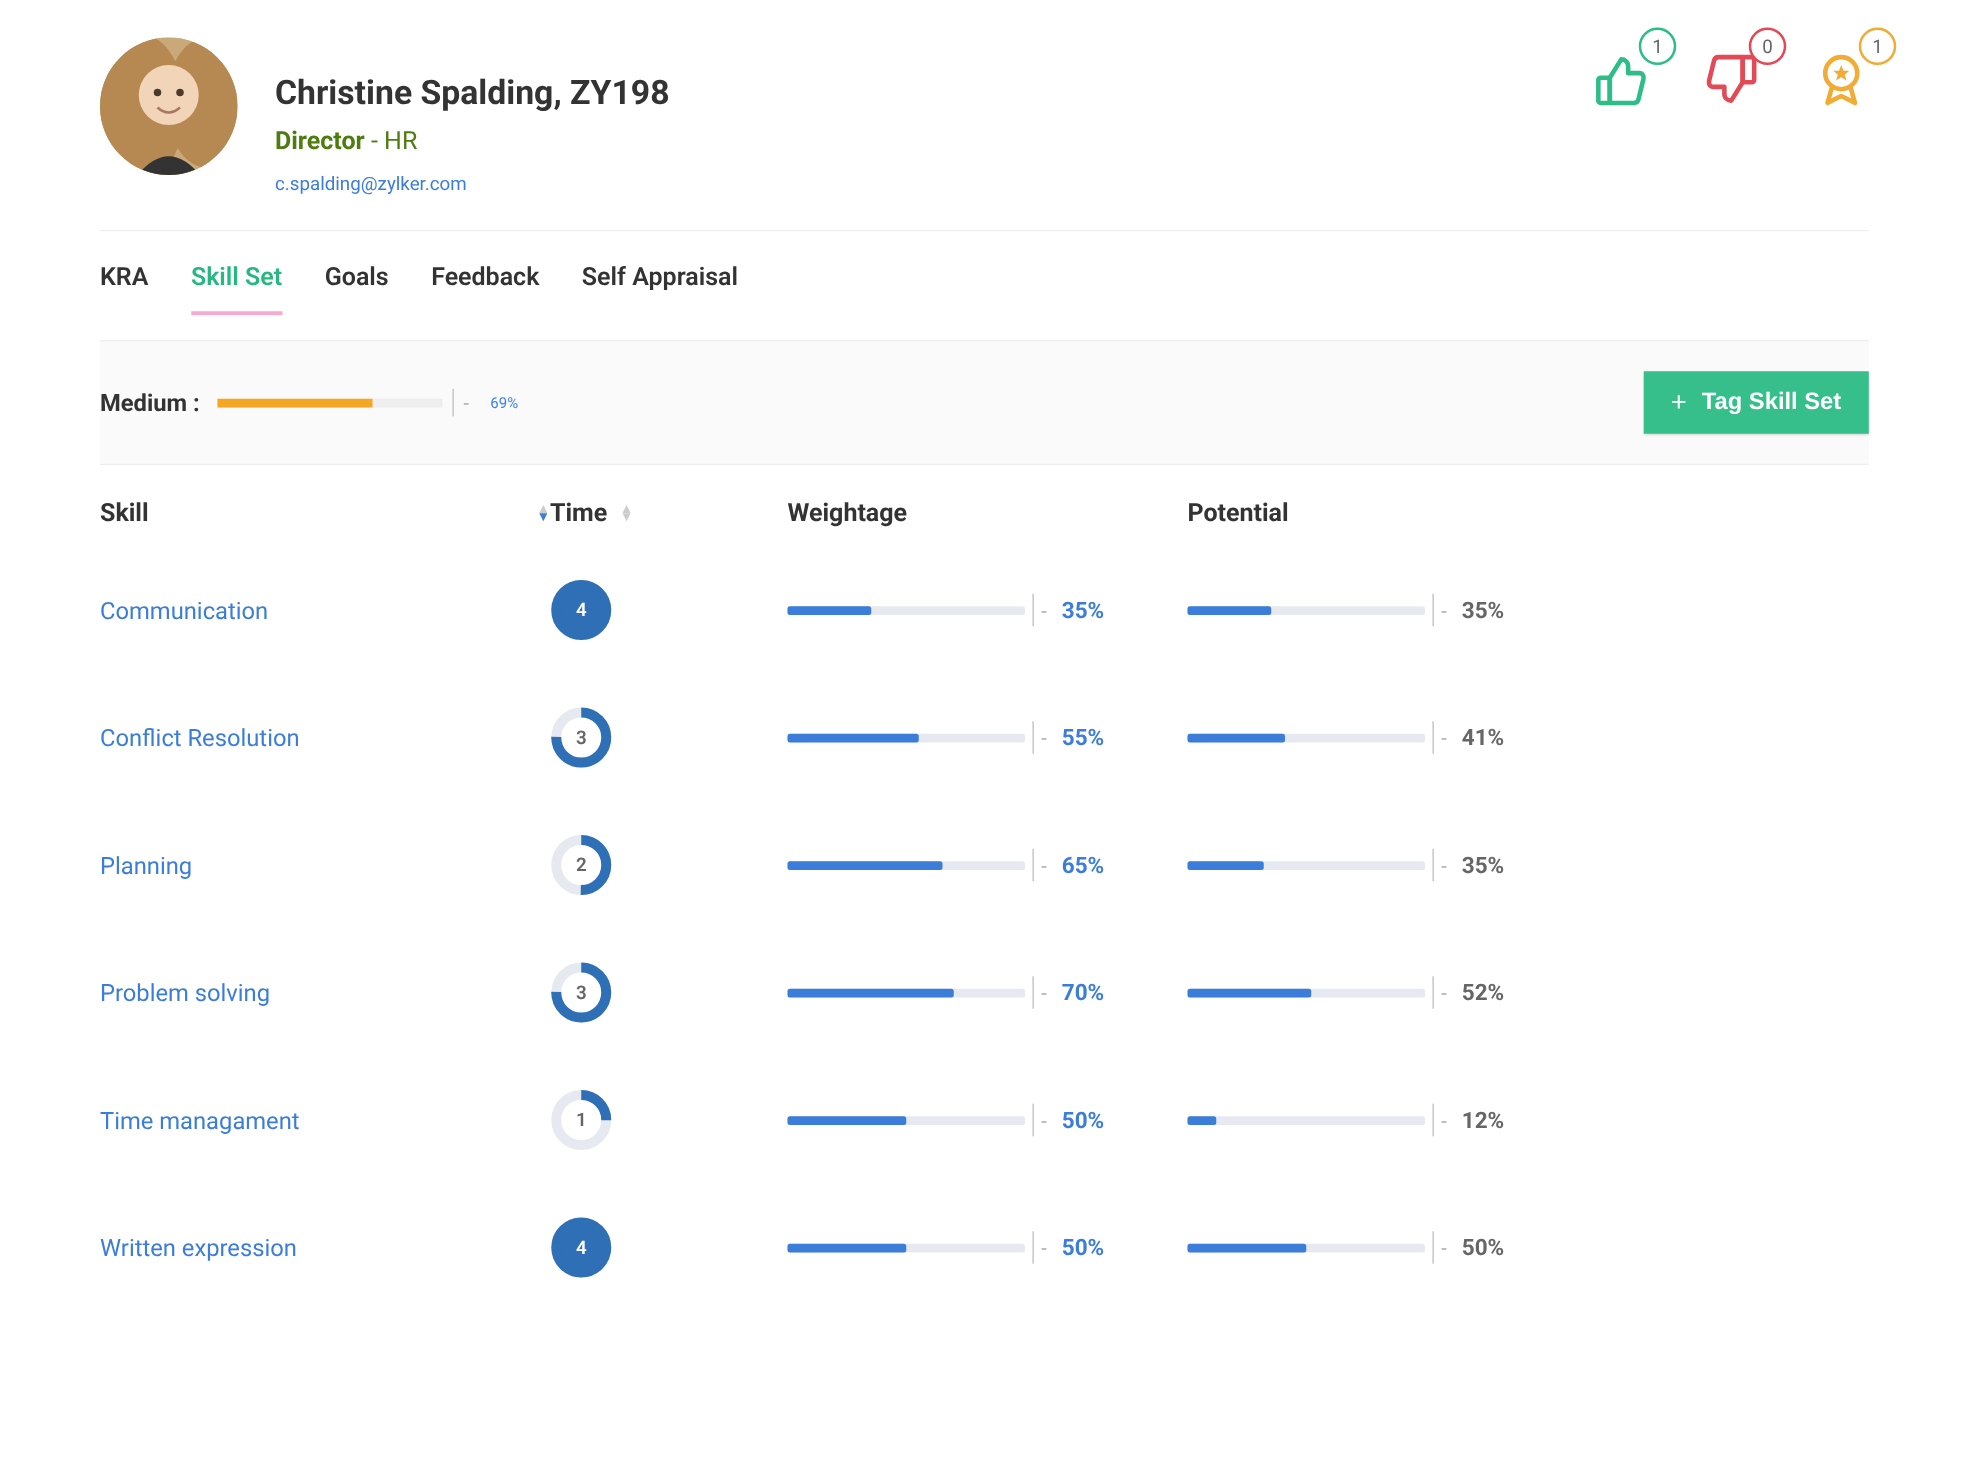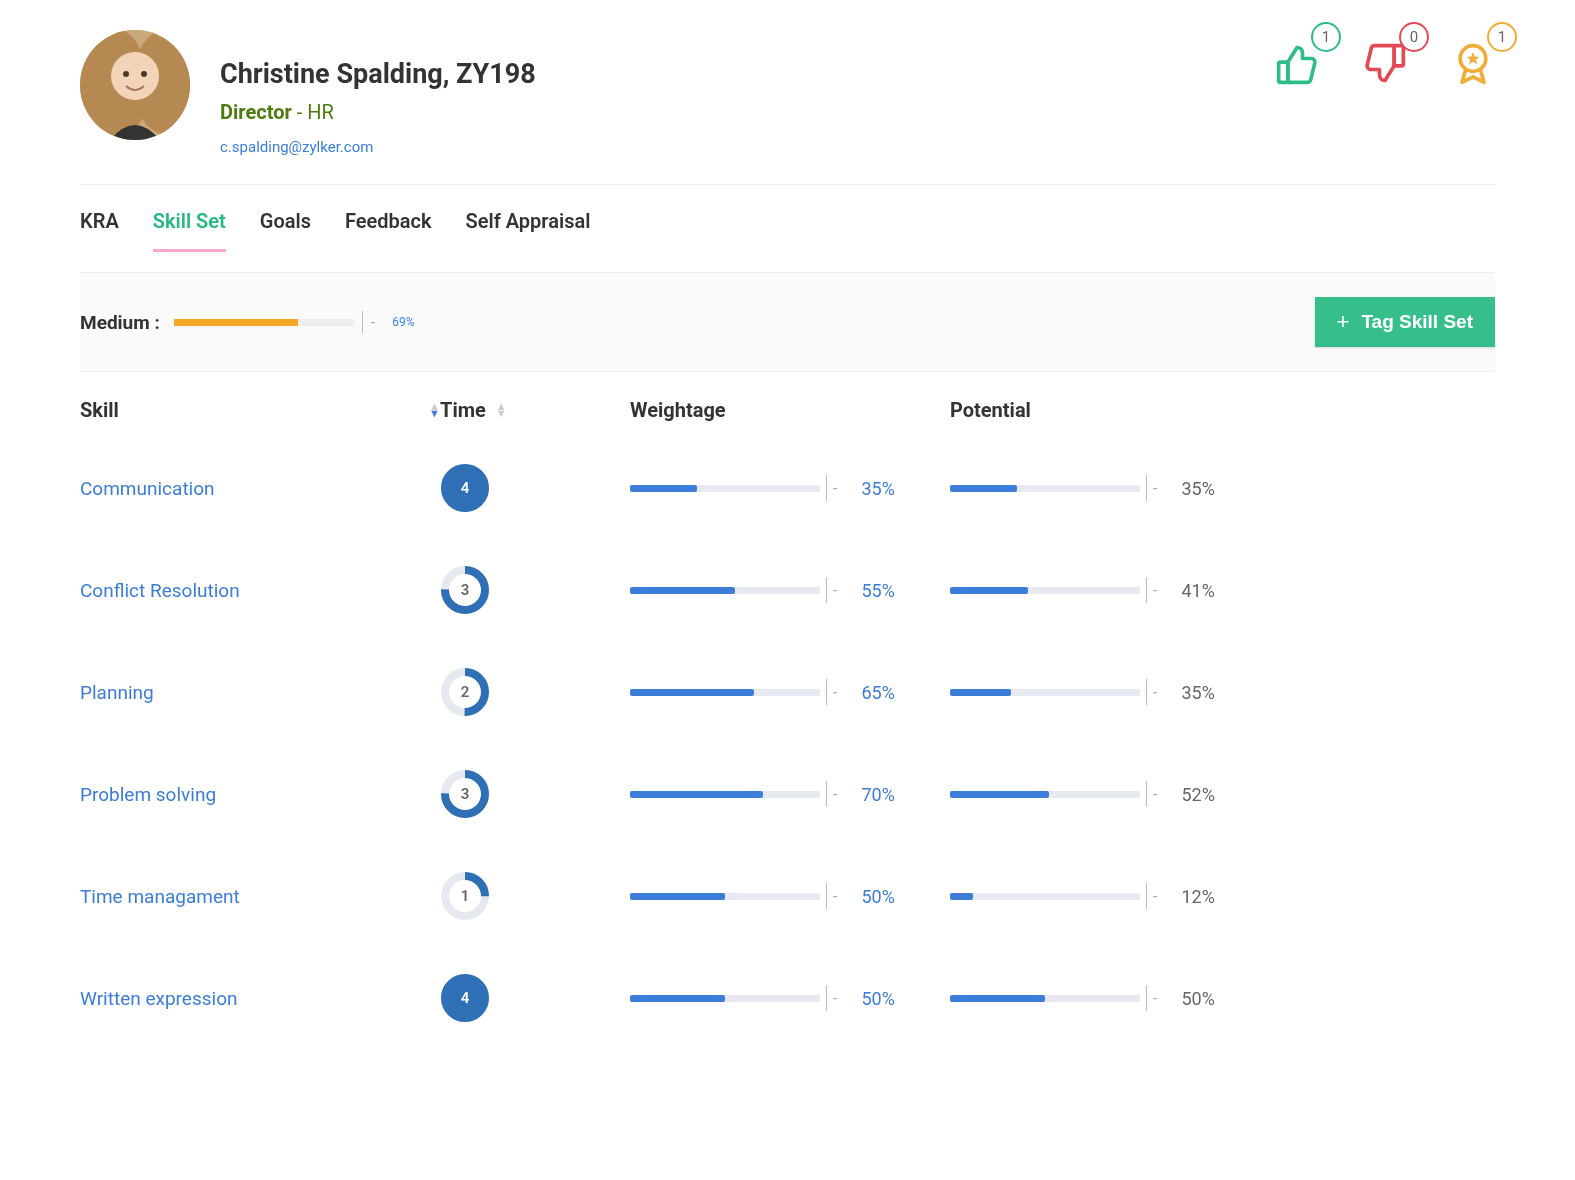--- a/index.html
+++ b/index.html
@@ -209,21 +209,21 @@
     background: #e6eaf0;
     border-radius: 2px;
     position: relative;
   }
   .pbar-fill {
     height: 100%;
     background: #3b7dd8;
     border-radius: 2px;
   }
   .pbar-tick { width:1px; height:26px; background:#bbb; }
-  .pbar-val { font-size: 18px; color:#3b7dd8; margin-left:18px; }
+  .pbar-val { font-size: 18px; color:#3b7dd8; margin-left:6px;font-weight:bold; }
   .pbar-val.gray { color:#666; }
 </style>
 </head>
 <body>
 
 <div class="container">
 
   <div class="header">
     <div class="avatar">
       <svg viewBox="0 0 110 110">

